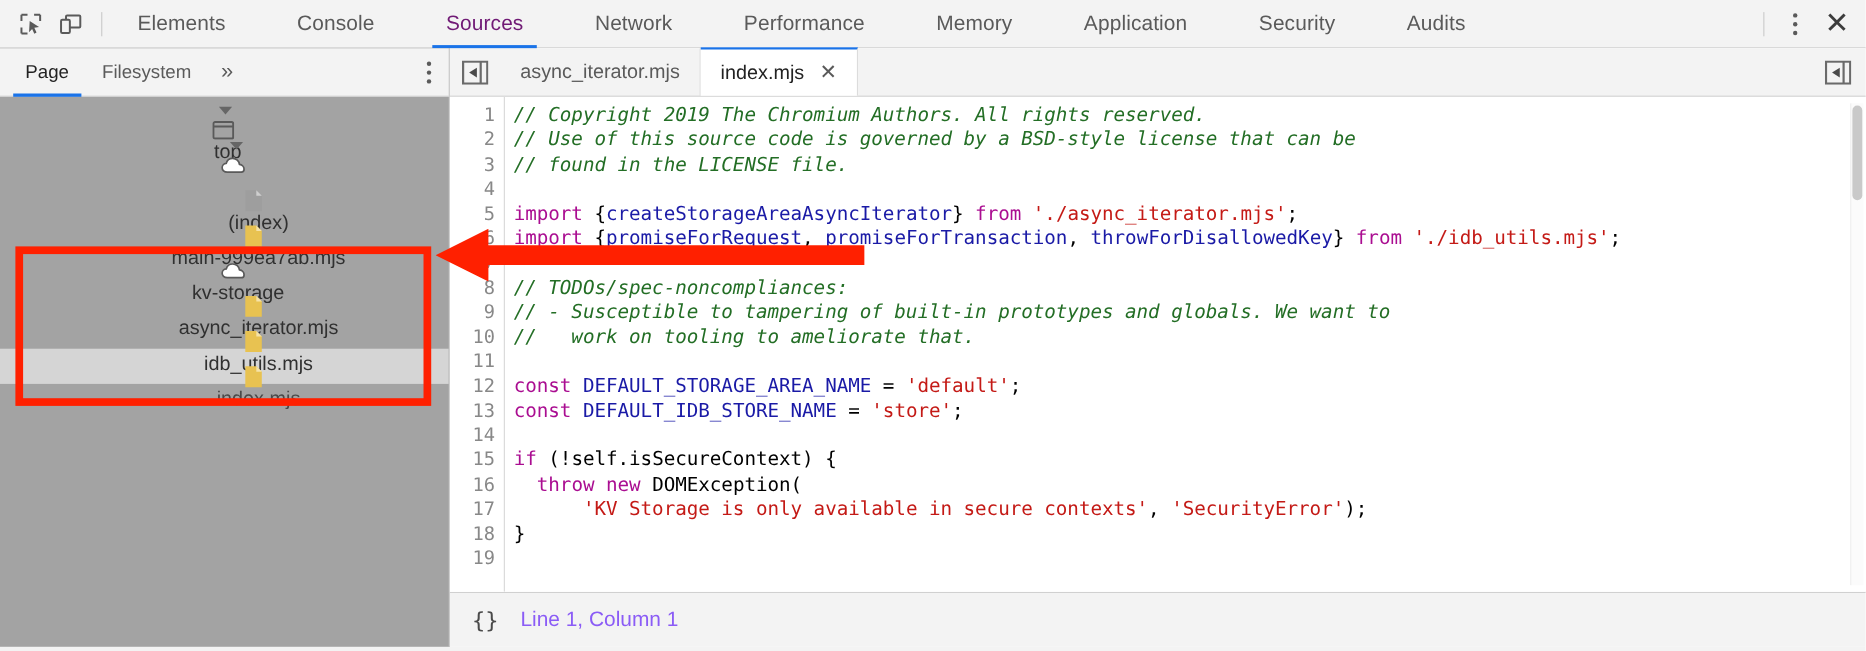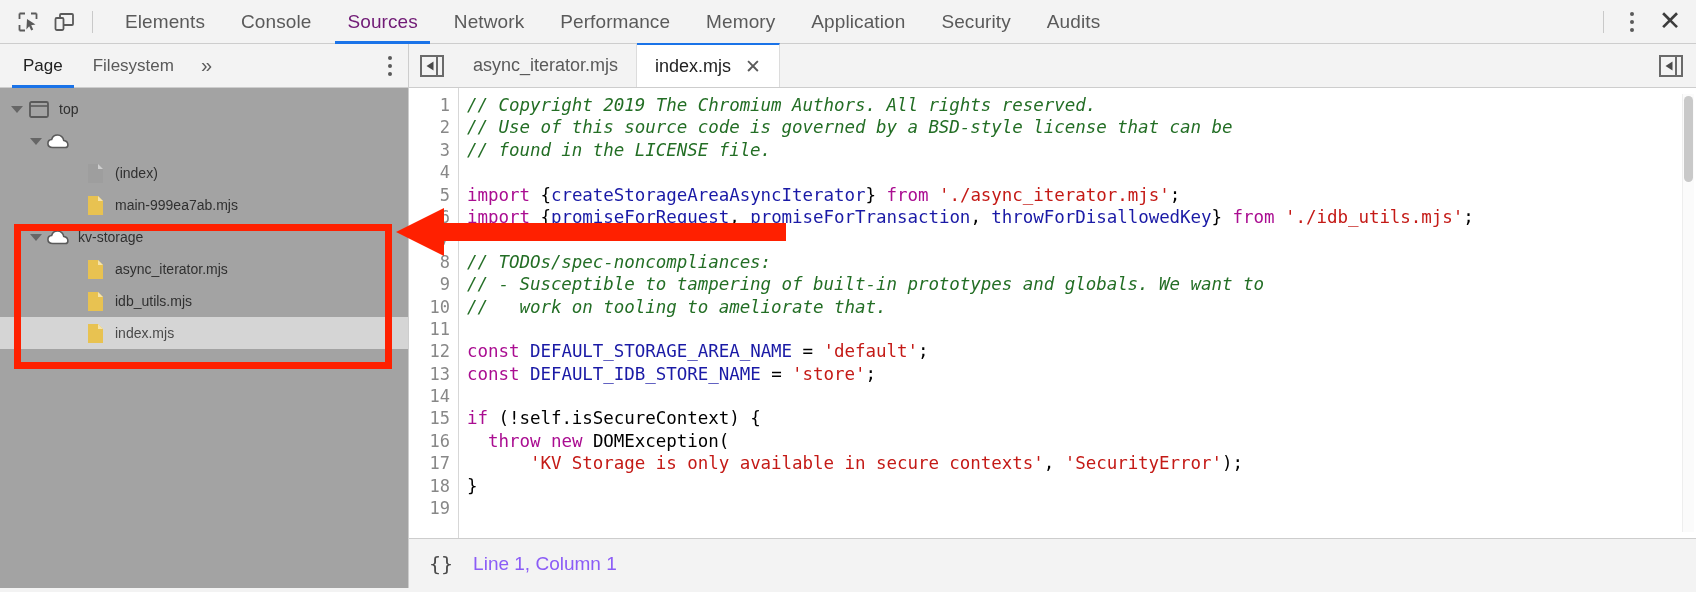--- a/index.html
+++ b/index.html
@@ -49,20 +49,21 @@
     background: #c9c9c9;
     margin: 0 14px 0 10px;
     flex: 0 0 auto;
   }
   .tabs-main {
     display: flex;
     align-items: stretch;
     height: 44px;
     flex: 1 1 auto;
     min-width: 0;
+    gap: 29px;
   }
   .main-tab {
     display: flex;
     align-items: center;
     padding: 0 18px;
     font-size: 19px;
     color: #5a5a5a;
     cursor: pointer;
     position: relative;
     white-space: nowrap;
@@ -177,25 +178,26 @@
   .tree {
     flex: 1 1 auto;
     overflow: hidden;
     padding-top: 5px;
     position: relative;
   }
   .tree-row {
     height: 32px;
     display: flex;
     align-items: center;
-    font-size: 14px;
+    font-size: 18px;
     color: #303030;
     cursor: pointer;
     white-space: nowrap;
     padding-right: 4px;
+    flex-direction: column;
   }
   .tree-row.selected {
     background: #d5d5d5;
     color: #4a4a4a;
   }
   .tw-caret {
     width: 14px;
     height: 14px;
     flex: 0 0 auto;
     display: flex;

